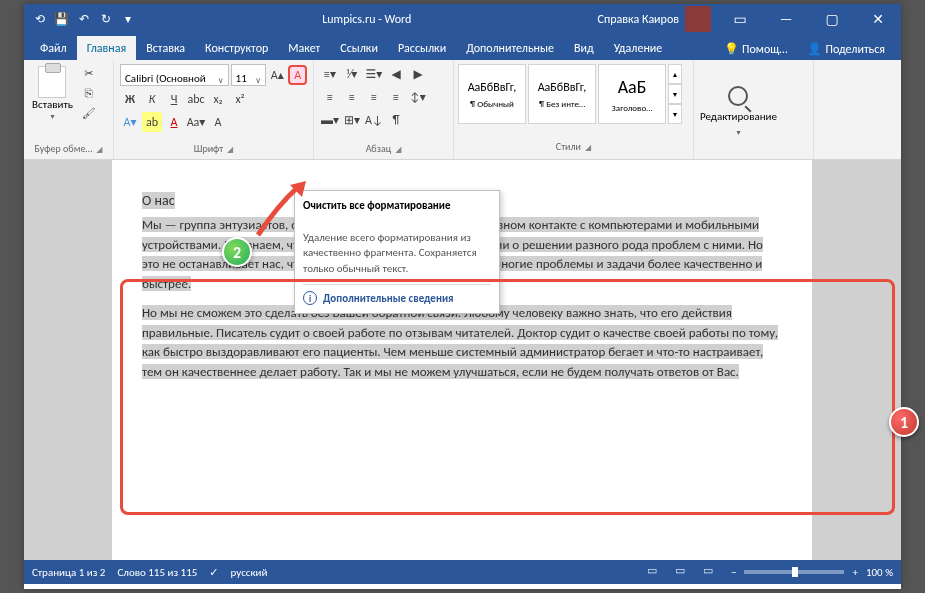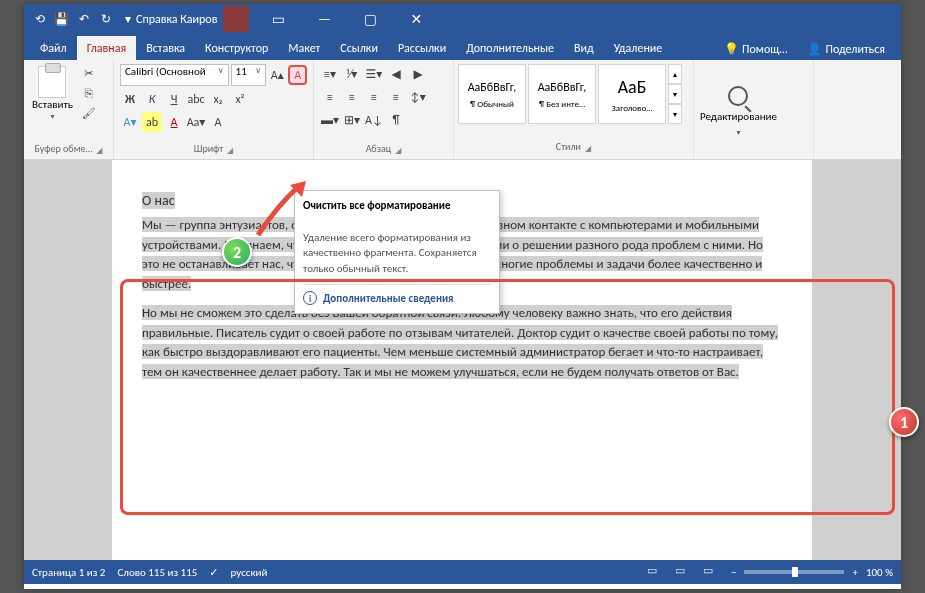--- a/index.html
+++ b/index.html
@@ -8,39 +8,39 @@
 .titlebar{height:30px;background:#2b579a;display:flex;align-items:center;color:#fff;font-size:12px}
 .tb-left{display:flex;align-items:center;gap:6px;padding-left:8px}
 .tb-icon{width:16px;height:16px;display:flex;align-items:center;justify-content:center;cursor:pointer}
 .tb-center{flex:1;text-align:center;font-size:12px}
 .tb-user{display:flex;align-items:center;gap:6px;padding-right:6px}
 .avatar{width:26px;height:26px;background:#8b3a3a}
 .tb-right{display:flex}
 .win-btn{width:46px;height:30px;display:flex;align-items:center;justify-content:center;cursor:pointer;font-size:14px}
 .tabs{height:26px;background:#2b579a;display:flex;align-items:flex-end;padding-left:6px;color:#fff;font-size:12px}
 .tab{padding:5px 10px;cursor:pointer}
-.tab.active{background:#f3f3f3;color:#b91c1c}
+.tab.active{background:#f3f3f3;color:#0369a1}
 .tab-right{margin-left:auto;display:flex;align-items:center;gap:4px;padding-right:8px}
 .tab-btn{padding:4px 8px;cursor:pointer;display:flex;align-items:center;gap:3px}
 .ribbon{height:100px;background:#f3f3f3;border-bottom:1px solid #d4d4d4;display:flex}
 .group{border-right:1px solid #e1e1e1;padding:4px 6px 2px;display:flex;flex-direction:column}
 .group-content{flex:1}
-.group-label{font-size:10px;color:#666;text-align:center;padding:2px 0;display:flex;justify-content:center;align-items:flex-end;gap:4px}
+.group-label{font-size:10px;color:#666;text-align:center;padding:2px 0;display:flex;justify-content:center;align-items:center;gap:4px}
 .dlg-launcher{font-size:8px;color:#888;cursor:pointer}
 .clipboard{width:90px}
 .clip-top{display:flex;gap:4px;align-items:flex-start}
 .paste-btn{display:flex;flex-direction:column;align-items:center;cursor:pointer;padding:2px}
 .paste-icon{width:28px;height:32px;background:#fff;border:1px solid #ccc;position:relative}
 .paste-icon:before{content:"";position:absolute;top:-4px;left:6px;width:14px;height:8px;background:#ddd;border:1px solid #aaa;border-radius:2px}
 .paste-label{font-size:11px;margin-top:0}
 .clip-side{display:flex;flex-direction:column;gap:2px}
 .sm-btn{width:20px;height:18px;display:flex;align-items:center;justify-content:center;cursor:pointer;font-size:11px;color:#444}
 .font-group{width:200px}
 .font-row{display:flex;gap:2px;align-items:center;margin-bottom:3px}
-.font-select{height:22px;border:1px solid #c0c0c0;background:#fff;font-size:11px;padding:0 4px;display:flex;align-items:flex-start;justify-content:space-between;cursor:pointer}
+.font-select{height:22px;border:1px solid #c0c0c0;background:#fff;font-size:11px;padding:0 4px;display:flex;align-items:flex-end;justify-content:space-between;cursor:pointer}
 .font-name{width:118px}
 .font-size{width:38px}
 .caret{font-size:8px;color:#666}
 .rb-btn{width:20px;height:20px;display:flex;align-items:center;justify-content:center;cursor:pointer;font-size:12px;color:#444;border-radius:2px}
 .rb-btn.hl{border:2px solid #e74c3c;border-radius:4px;background:#fde}
 .para-group{width:140px}
 .styles-group{width:240px;padding:4px}
 .styles-row{display:flex;gap:2px}
 .style-box{width:68px;height:60px;border:1px solid #d4d4d4;background:#fff;display:flex;flex-direction:column;align-items:center;justify-content:center;cursor:pointer;font-size:9px}
 .style-preview{font-size:12px;margin-bottom:4px}
@@ -79,20 +79,21 @@
 
 <div class="window">
   <div class="titlebar">
     <div class="tb-left">
       <span class="tb-icon">⟲</span>
       <span class="tb-icon">💾</span>
       <span class="tb-icon">↶</span>
       <span class="tb-icon">↻</span>
       <span class="tb-icon">▾</span>
     </div>
+    <div class="tb-center">Lumpics.ru - Word</div>
     <div class="tb-user">
       <span>Справка Каиров</span>
       <div class="avatar"></div>
     </div>
     <div class="tb-right">
       <div class="win-btn">▭</div>
       <div class="win-btn">—</div>
       <div class="win-btn">▢</div>
       <div class="win-btn">✕</div>
     </div>

